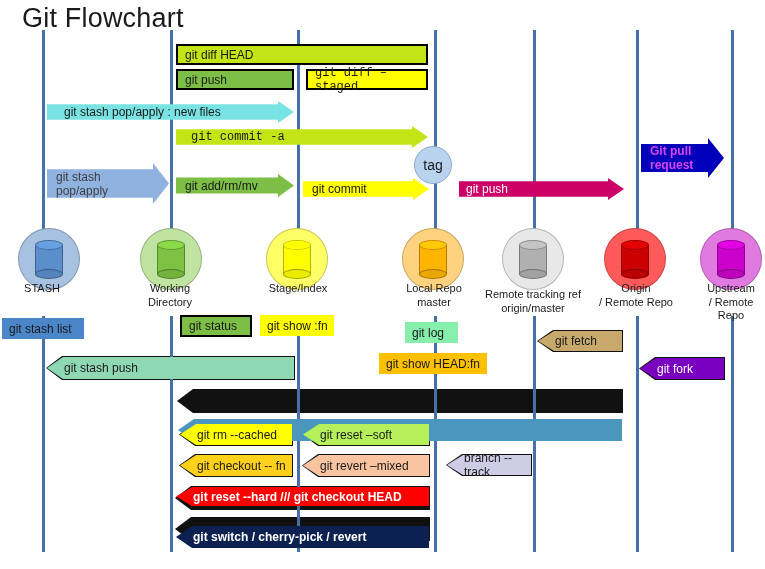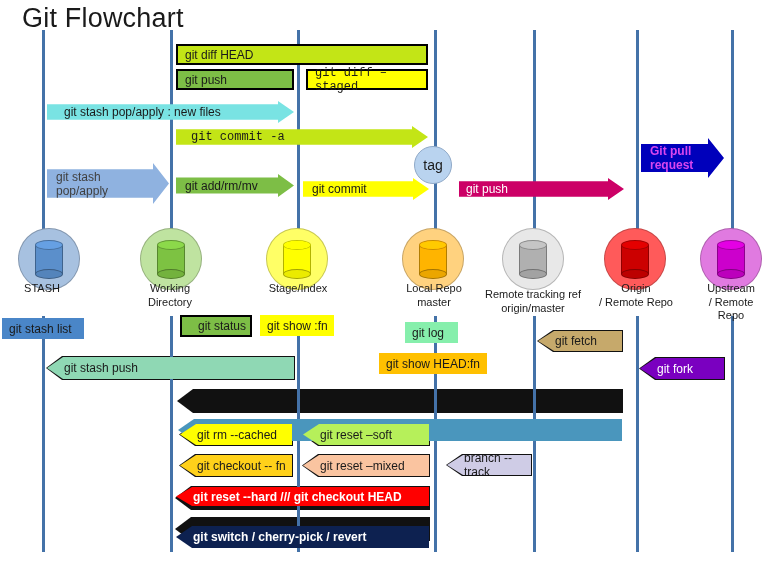--- a/index.html
+++ b/index.html
@@ -174,40 +174,40 @@
       <div class="shape" style="left: 47px; top: 101px; width: 247px; height: 22px; background: rgb(121, 227, 227); color: rgb(26, 26, 26); font-weight: 400; clip-path: polygon(0px 15%, 93.5223% 15%, 93.5223% 0px, 100% 50%, 93.5223% 100%, 93.5223% 85%, 0px 85%); padding-left: 10px;"><span class="txt">git stash pop/apply  : new files</span></div>
       <div class="shape" style="left: 176px; top: 126px; width: 252px; height: 22px; background: rgb(195, 229, 22); color: rgb(26, 26, 26); font-weight: 400; clip-path: polygon(0px 15%, 93.6508% 15%, 93.6508% 0px, 100% 50%, 93.6508% 100%, 93.6508% 85%, 0px 85%); padding-left: 8px; font-family: Liberation Mono, monospace;"><span class="txt">git commit -a</span></div>
       <div class="shape" style="left: 47px; top: 163px; width: 122px; height: 41px; background: rgb(143, 178, 224); color: #404040; font-weight: 400; clip-path: polygon(0px 15%, 86.8852% 15%, 86.8852% 0px, 100% 50%, 86.8852% 100%, 86.8852% 85%, 0px 85%); padding-left: 2px;"><span class="txt">git stash
 pop/apply</span></div>
       <div class="shape" style="left: 176px; top: 174px; width: 118px; height: 23px; background: rgb(125, 190, 70); color: rgb(26, 26, 26); font-weight: 400; clip-path: polygon(0px 15%, 86.4407% 15%, 86.4407% 0px, 100% 50%, 86.4407% 100%, 86.4407% 85%, 0px 85%); padding-left: 2px;"><span class="txt">git add/rm/mv</span></div>
       <div class="shape" style="left: 303px; top: 178px; width: 126px; height: 22px; background: rgb(255, 255, 0); color: rgb(26, 26, 26); font-weight: 400; clip-path: polygon(0px 15%, 87.3016% 15%, 87.3016% 0px, 100% 50%, 87.3016% 100%, 87.3016% 85%, 0px 85%); padding-left: 2px;"><span class="txt">git commit</span></div>
       <div class="shape" style="left: 459px; top: 178px; width: 165px; height: 22px; background: rgb(204, 0, 102); color: rgb(255, 255, 255); font-weight: 400; clip-path: polygon(0px 15%, 90.303% 15%, 90.303% 0px, 100% 50%, 90.303% 100%, 90.303% 85%, 0px 85%); padding-left: 0;"><span class="txt">git push</span></div>
       <div class="shape" style="left: 641px; top: 138px; width: 83px; height: 40px; background: rgb(0, 0, 187); color: #d946ef; font-weight: 700; clip-path: polygon(0px 15%, 80.7229% 15%, 80.7229% 0px, 100% 50%, 80.7229% 100%, 80.7229% 85%, 0px 85%); padding-left: 2px;"><span class="txt">Git pull
 request</span></div>
       <div class="shape" style="left: 2px; top: 318px; width: 82px; height: 21px; background: rgb(74, 134, 200); color: rgb(26, 26, 26); font-weight: 400;"><span class="txt">git stash list</span></div>
-      <div class="shape" style="left: 180px; top: 315px; width: 72px; height: 22px; background: rgb(125, 190, 70); color: rgb(26, 26, 26); font-weight: 400; border: 2px solid rgb(0, 0, 0); justify-content: flex-end;"><span class="txt">git status</span></div>
+      <div class="shape" style="left: 180px; top: 315px; width: 72px; height: 22px; background: rgb(125, 190, 70); color: rgb(26, 26, 26); font-weight: 400; border: 2px solid rgb(0, 0, 0);"><span class="txt">git status</span></div>
       <div class="shape" style="left: 260px; top: 315px; width: 74px; height: 21px; background: rgb(255, 255, 0); color: rgb(26, 26, 26); font-weight: 400;"><span class="txt">git show :fn</span></div>
       <div class="shape" style="left: 405px; top: 322px; width: 53px; height: 21px; background: #86efac; color: rgb(26, 26, 26); font-weight: 400;"><span class="txt">git log</span></div>
       <div class="shape" style="left: 537px; top: 330px; width: 86px; height: 22px; background: rgb(17, 17, 17); clip-path: polygon(18.6047% 0px, 100% 0px, 100% 100%, 18.6047% 100%, 0px 50%, 18.6047% 0px); z-index: -1;"></div>
       <div class="shape" style="left: 538px; top: 331px; width: 84px; height: 20px; background: rgb(198, 169, 107); color: rgb(26, 26, 26); font-weight: 400; clip-path: polygon(19.0476% 0px, 100% 0px, 100% 100%, 19.0476% 100%, 19.0476% 100%, 0px 50%, 19.0476% 0px); padding-left: 10px;"><span class="txt">git fetch</span></div>
       <div class="shape" style="left: 639px; top: 357px; width: 86px; height: 23px; background: rgb(17, 17, 17); clip-path: polygon(18.6047% 0px, 100% 0px, 100% 100%, 18.6047% 100%, 0px 50%, 18.6047% 0px); z-index: -1;"></div>
       <div class="shape" style="left: 640px; top: 358px; width: 84px; height: 21px; background: rgb(122, 0, 192); color: rgb(255, 255, 255); font-weight: 400; clip-path: polygon(19.0476% 0px, 100% 0px, 100% 100%, 19.0476% 100%, 19.0476% 100%, 0px 50%, 19.0476% 0px); padding-left: 10px;"><span class="txt">git fork</span></div>
       <div class="shape" style="left: 379px; top: 353px; width: 108px; height: 21px; background: rgb(255, 192, 0); color: rgb(26, 26, 26); font-weight: 400;"><span class="txt">git show HEAD:fn</span></div>
       <div class="shape" style="left: 46px; top: 356px; width: 249px; height: 24px; background: rgb(17, 17, 17); clip-path: polygon(6.4257% 0px, 100% 0px, 100% 100%, 6.4257% 100%, 0px 50%, 6.4257% 0px); z-index: -1;"></div>
       <div class="shape" style="left: 47px; top: 357px; width: 247px; height: 22px; background: rgb(143, 216, 180); color: rgb(26, 26, 26); font-weight: 400; clip-path: polygon(6.47773% 0px, 100% 0px, 100% 100%, 6.47773% 100%, 6.47773% 100%, 0px 50%, 6.47773% 0px); padding-left: 10px;"><span class="txt">git stash push</span></div>
       <div class="shape" style="left: 177px; top: 389px; width: 446px; height: 24px; background: rgb(17, 17, 17); clip-path: polygon(3.58744% 0px, 100% 0px, 100% 100%, 3.58744% 100%, 0px 50%, 3.58744% 0px); z-index: -1;"></div>
       <div class="shape" style="left: 178px; top: 390px; width: 444px; height: 22px; background: rgb(74, 150, 189); color: rgb(255, 255, 255); font-weight: 400; clip-path: polygon(3.6036% 0px, 100% 0px, 100% 100%, 3.6036% 100%, 3.6036% 100%, 0px 50%, 3.6036% 0px); padding-left: 10px; margin-top: 29px;"><span class="txt">git pull / clone</span></div>
       <div class="shape" style="left: 179px; top: 423px; width: 114px; height: 23px; background: rgb(17, 17, 17); clip-path: polygon(14.0351% 0px, 100% 0px, 100% 100%, 14.0351% 100%, 0px 50%, 14.0351% 0px); z-index: -1;"></div>
       <div class="shape" style="left: 180px; top: 424px; width: 112px; height: 21px; background: rgb(255, 255, 0); color: rgb(26, 26, 26); font-weight: 400; clip-path: polygon(14.2857% 0px, 100% 0px, 100% 100%, 14.2857% 100%, 14.2857% 100%, 0px 50%, 14.2857% 0px); padding-left: 10px;"><span class="txt">git rm --cached</span></div>
       <div class="shape" style="left: 302px; top: 423px; width: 128px; height: 23px; background: rgb(17, 17, 17); clip-path: polygon(12.5% 0px, 100% 0px, 100% 100%, 12.5% 100%, 0px 50%, 12.5% 0px); z-index: -1;"></div>
       <div class="shape" style="left: 303px; top: 424px; width: 126px; height: 21px; background: rgb(182, 240, 90); color: rgb(26, 26, 26); font-weight: 400; clip-path: polygon(12.6984% 0px, 100% 0px, 100% 100%, 12.6984% 100%, 12.6984% 100%, 0px 50%, 12.6984% 0px); padding-left: 10px;"><span class="txt">git reset –soft</span></div>
       <div class="shape" style="left: 179px; top: 454px; width: 114px; height: 23px; background: rgb(17, 17, 17); clip-path: polygon(14.0351% 0px, 100% 0px, 100% 100%, 14.0351% 100%, 0px 50%, 14.0351% 0px); z-index: -1;"></div>
       <div class="shape" style="left: 180px; top: 455px; width: 112px; height: 21px; background: rgb(255, 209, 26); color: rgb(26, 26, 26); font-weight: 400; clip-path: polygon(14.2857% 0px, 100% 0px, 100% 100%, 14.2857% 100%, 14.2857% 100%, 0px 50%, 14.2857% 0px); padding-left: 10px;"><span class="txt">git checkout -- fn</span></div>
       <div class="shape" style="left: 302px; top: 454px; width: 128px; height: 23px; background: rgb(17, 17, 17); clip-path: polygon(12.5% 0px, 100% 0px, 100% 100%, 12.5% 100%, 0px 50%, 12.5% 0px); z-index: -1;"></div>
-      <div class="shape" style="left: 303px; top: 455px; width: 126px; height: 21px; background: rgb(250, 196, 160); color: rgb(26, 26, 26); font-weight: 400; clip-path: polygon(12.6984% 0px, 100% 0px, 100% 100%, 12.6984% 100%, 12.6984% 100%, 0px 50%, 12.6984% 0px); padding-left: 10px;"><span class="txt">git reset –mixed</span></div>
+      <div class="shape" style="left: 303px; top: 455px; width: 126px; height: 21px; background: rgb(250, 196, 160); color: rgb(26, 26, 26); font-weight: 400; clip-path: polygon(12.6984% 0px, 100% 0px, 100% 100%, 12.6984% 100%, 12.6984% 100%, 0px 50%, 12.6984% 0px); padding-left: 10px;"><span class="txt">git revert –mixed</span></div>
       <div class="shape" style="left: 446px; top: 454px; width: 86px; height: 22px; background: rgb(17, 17, 17); clip-path: polygon(18.6047% 0px, 100% 0px, 100% 100%, 18.6047% 100%, 0px 50%, 18.6047% 0px); z-index: -1;"></div>
       <div class="shape" style="left: 447px; top: 455px; width: 84px; height: 20px; background: rgb(207, 204, 230); color: rgb(26, 26, 26); font-weight: 400; clip-path: polygon(19.0476% 0px, 100% 0px, 100% 100%, 19.0476% 100%, 19.0476% 100%, 0px 50%, 19.0476% 0px); padding-left: 10px;"><span class="txt">branch --track</span></div>
       <div class="shape" style="left: 175px; top: 486px; width: 255px; height: 24px; background: rgb(17, 17, 17); clip-path: polygon(6.27451% 0px, 100% 0px, 100% 100%, 6.27451% 100%, 0px 50%, 6.27451% 0px); z-index: -1;"></div>
       <div class="shape" style="left: 176px; top: 487px; width: 253px; height: 19px; background: rgb(255, 0, 0); color: rgb(255, 255, 255); font-weight: 700; clip-path: polygon(6.32411% 0px, 100% 0px, 100% 100%, 6.32411% 100%, 6.32411% 100%, 0px 50%, 6.32411% 0px); padding-left: 10px;"><span class="txt">git reset --hard   /// git checkout HEAD</span></div>
       <div class="shape" style="left: 175px; top: 517px; width: 255px; height: 24px; background: rgb(17, 17, 17); clip-path: polygon(6.27451% 0px, 100% 0px, 100% 100%, 6.27451% 100%, 0px 50%, 6.27451% 0px); z-index: -1;"></div>
       <div class="shape" style="left: 176px; top: 518px; width: 253px; height: 22px; background: rgb(13, 33, 80); color: rgb(255, 255, 255); font-weight: 700; clip-path: polygon(6.32411% 0px, 100% 0px, 100% 100%, 6.32411% 100%, 6.32411% 100%, 0px 50%, 6.32411% 0px); padding-left: 10px; margin-top: 8px;"><span class="txt">git switch / cherry-pick / revert</span></div>
     </div>
   <div id="tag-layer">
       <div class="tag" style="left: 414px; top: 146px; width: 36px; height: 36px; background: rgb(185, 211, 239);">
         <span>tag</span>

